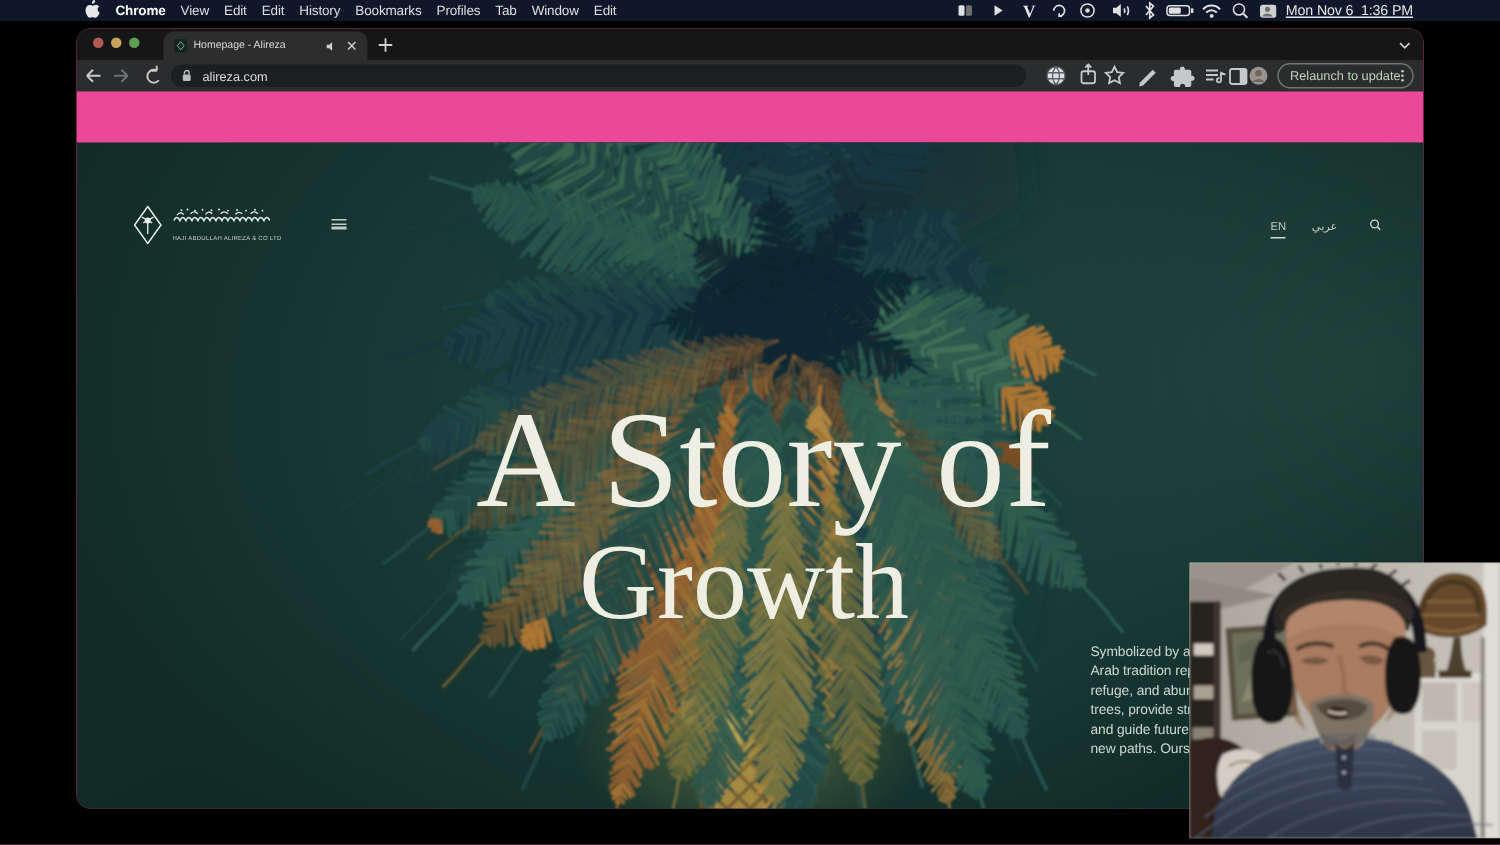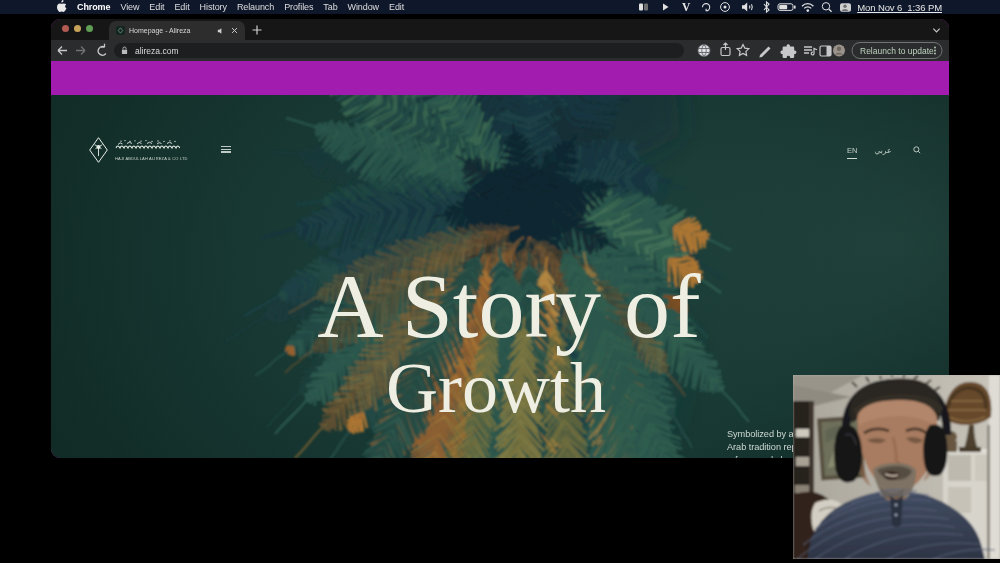--- a/index.html
+++ b/index.html
@@ -2,22 +2,22 @@
 <html><head><meta charset="utf-8">
 <style>
 *{margin:0;padding:0;box-sizing:border-box;}
 body{width:1000px;height:563px;background:#000;position:relative;overflow:hidden;
  font-family:"Liberation Sans",sans-serif;}
 #menubar{position:absolute;left:0;top:0;width:1000px;height:14px;background:#0f172a;
  color:#dedede;font-size:9px;letter-spacing:-0.1px;}
 #menubar .l{display:flex;align-items:center;position:absolute;left:56px;top:0;height:14px;}
 #menubar .l span{padding:0 5px;line-height:14px;}
 #menubar .r{position:absolute;right:58px;top:0;height:14px;display:flex;align-items:center;color:#e5e5e5;}
-#win{position:absolute;left:51px;top:19px;width:898px;height:439px;border-radius:9px;
- background:#a21caf;overflow:hidden;}
+#win{position:absolute;left:51px;top:19px;width:898px;height:520px;border-radius:9px;
+ background:#ec4899;overflow:hidden;}
 #tabstrip{position:absolute;left:0;top:0;width:898px;height:21px;background:#161616;}
 .tl{position:absolute;width:7px;height:7px;border-radius:50%;}
 #tab{position:absolute;left:58px;top:2px;width:136px;height:19px;background:#2d2d2e;
  border-radius:7px 7px 0 0;color:#d8d8d8;font-size:7px;display:flex;align-items:center;}
 #toolbar{position:absolute;left:0;top:21px;width:898px;height:21px;background:#2b2c2e;}
 #urlpill{position:absolute;left:63px;top:3px;width:570px;height:15px;background:#1d1e20;border-radius:8px;
  color:#dadce0;font-size:8.5px;display:flex;align-items:center;}
 #page{position:absolute;left:0;top:52px;width:898px;height:498px;
  background:
   radial-gradient(ellipse 310px 220px at 845px 150px, rgba(38,71,65,0.65), rgba(38,71,65,0) 100%),
@@ -40,21 +40,21 @@
 <div id="menubar">
   <div class="l">
     <svg width="11" height="14" viewBox="0 0 11 14" style="margin-right:6px;">
         <path d="M7.8 3.4c-.7 0-1.5.4-2 .4-.5 0-1.2-.4-2-.4C2.4 3.4 1 4.6 1 6.9c0 2.6 1.9 5 2.9 5 .5 0 1-.4 1.8-.4s1.3.4 1.8.4c1 0 2.7-2.3 2.9-3.6-1.6-.7-1.8-3-.2-3.9-.6-.7-1.6-1-2.4-1zM7.4 1.2c.3-.9-.4-1.2-.4-1.2s-1.3.2-1.6 1.4c-.2.9.4 1.2.4 1.2s1.2-.3 1.6-1.4z" fill="#e8e8e8"></path>
       </svg>
     <span style="font-weight:bold;color:#fff;padding-left:4px;">Chrome</span>
     <span>View</span>
       <span>Edit</span>
       <span>Edit</span>
       <span>History</span>
-    <span>Relaunch</span>
+    <span>Bookmarks</span>
       <span>Profiles</span>
       <span>Tab</span>
       <span>Window</span>
       <span>Edit</span>
   </div>
   <div class="r">
     <svg width="232" height="14" viewBox="0 0 232 14">
       <g fill="none" stroke="#e0e0e0" stroke-width="1" transform="translate(20,0)">
         <rect x="0" y="3.5" width="4" height="7" rx="1" fill="#e0e0e0" stroke="none"></rect>
         <rect x="5" y="3.5" width="4" height="7" rx="1" fill="#6f6f6f" stroke="none"></rect>

